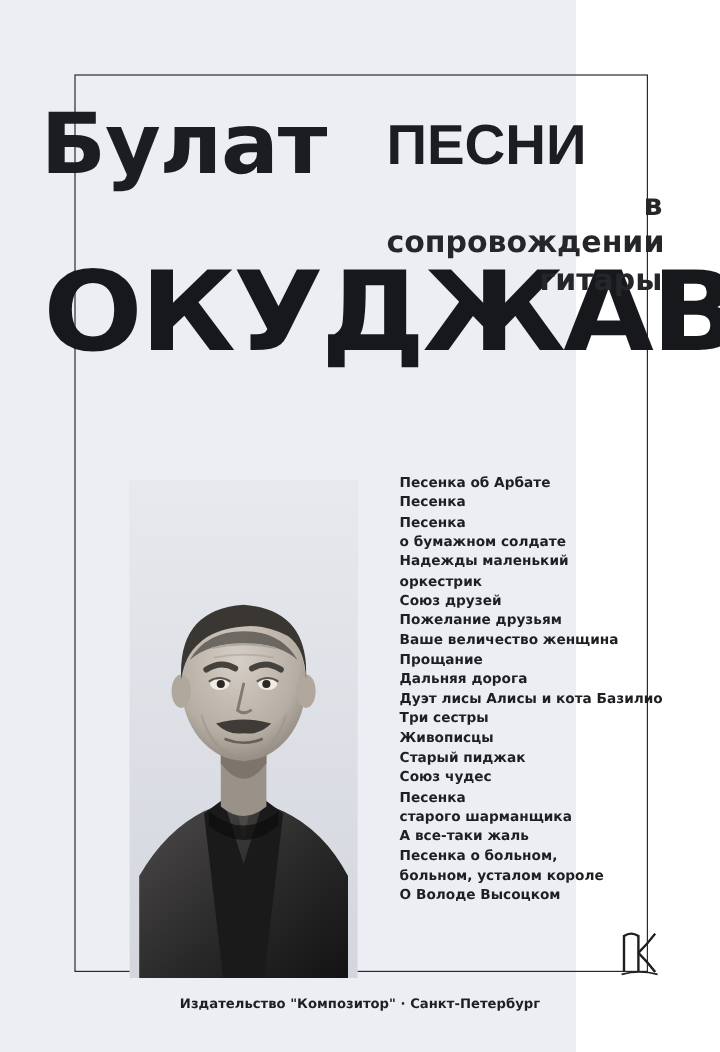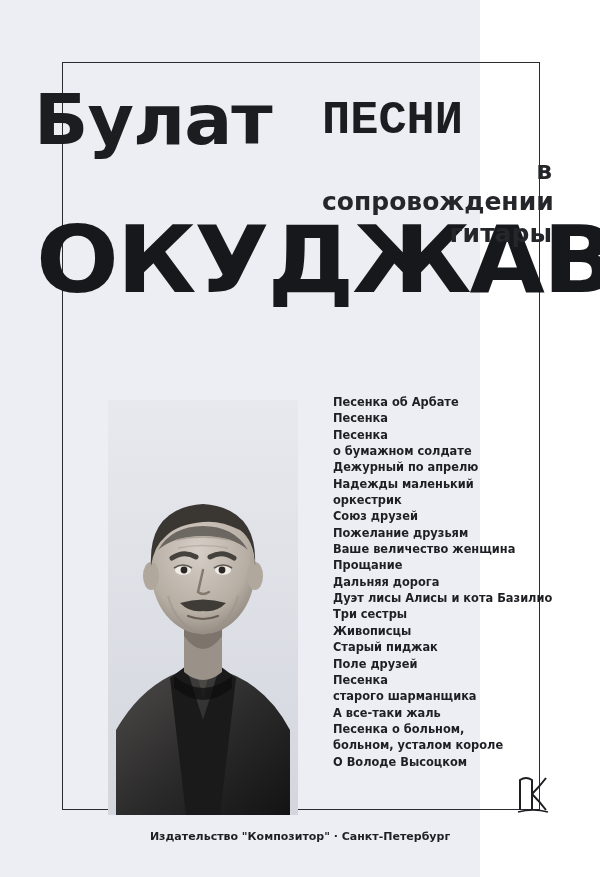--- a/index.html
+++ b/index.html
@@ -60,21 +60,21 @@
   
   .title-main {
     position: absolute;
     left: 322px;
     top: 97px;
     font-size: 47px;
     font-weight: bold;
     color: #1c1d21;
     letter-spacing: 0px;
     line-height: 1;
-    font-family: Liberation Mono, monospace;
+    font-family: Liberation Sans, sans-serif;
   }
   .title-sub {
     position: absolute;
     left: 322px;
     top: 155px;
     font-size: 25px;
     font-weight: bold;
     color: #25262a;
     line-height: 1.25;
     width: 230px;
@@ -202,33 +202,32 @@
       <path d="M68 140 Q95 134 122 140" stroke="#a2988d" stroke-width="1.6" fill="none" opacity="0.7"></path>
       <path d="M70 148 Q95 143 120 148" stroke="#a2988d" stroke-width="1.4" fill="none" opacity="0.5"></path>
     </svg>
   </div>
 
   <div class="tracklist">
     <div>Песенка об Арбате</div>
     <div>Песенка</div>
     <div>Песенка</div>
     <div>о бумажном солдате</div>
-    <div>Дежурный по апрелю</div>
     <div>Надежды маленький</div>
     <div>оркестрик</div>
     <div>Союз друзей</div>
     <div>Пожелание друзьям</div>
     <div>Ваше величество женщина</div>
     <div>Прощание</div>
     <div>Дальняя дорога</div>
     <div>Дуэт лисы Алисы и кота Базилио</div>
     <div>Три сестры</div>
     <div>Живописцы</div>
     <div>Старый пиджак</div>
-    <div>Поле друзей</div>
+    <div>Союз чудес</div>
     <div>Песенка</div>
     <div>старого шарманщика</div>
     <div>А все-таки жаль</div>
     <div>Песенка о больном,</div>
     <div>больном, усталом короле</div>
     <div>О Володе Высоцком</div>
   </div>
 
   <div class="logo-box">
     <svg width="34" height="40" viewBox="0 0 34 40" xmlns="http://www.w3.org/2000/svg">

